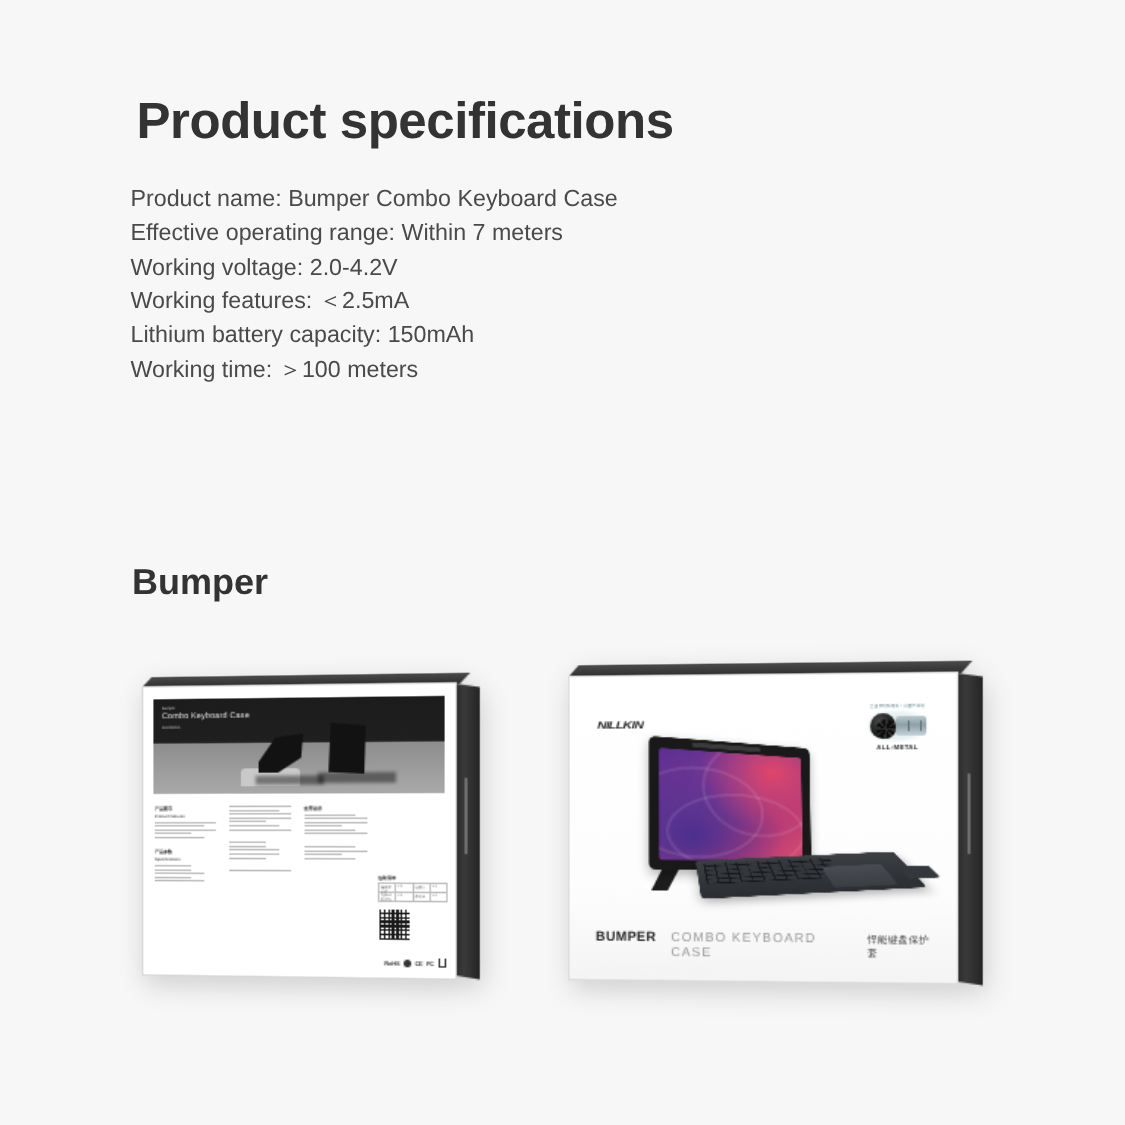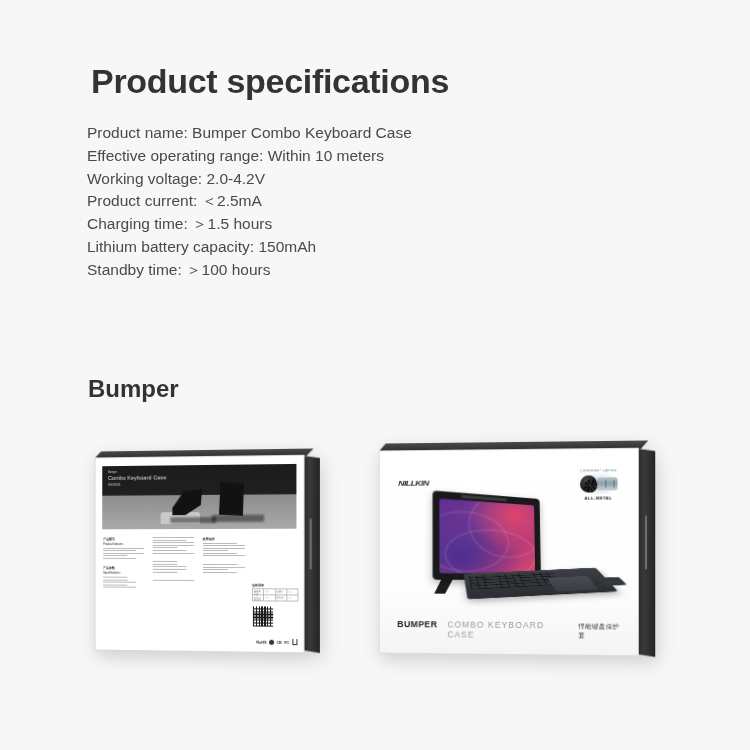--- a/index.html
+++ b/index.html
@@ -479,26 +479,25 @@
     margin-left: auto;
   }
 </style>
 </head>
 <body>
 
 <div class="page-title">Product specifications</div>
 
 <div class="spec-list">
   <div class="spec-line">Product name: Bumper Combo Keyboard Case</div>
-  <div class="spec-line">Effective operating range: Within 10 meters</div>
+  <div class="spec-line">Effective operating range: Within 7 meters</div>
   <div class="spec-line">Working voltage: 2.0-4.2V</div>
-  <div class="spec-line">Product current: ＜2.5mA</div>
-  <div class="spec-line">Charging time: ＞1.5 hours</div>
+  <div class="spec-line">Working features: ＜2.5mA</div>
   <div class="spec-line">Lithium battery capacity: 150mAh</div>
-  <div class="spec-line">Standby time: ＞100 hours</div>
+  <div class="spec-line">Working time: ＞100 meters</div>
 </div>
 
 <div class="section-title">Bumper</div>
 
 <div class="package-area">
 
   <div class="box" id="box-back">
     <div class="box-top"></div>
     <div class="box-spine">
       <div class="spine-gloss"></div>

